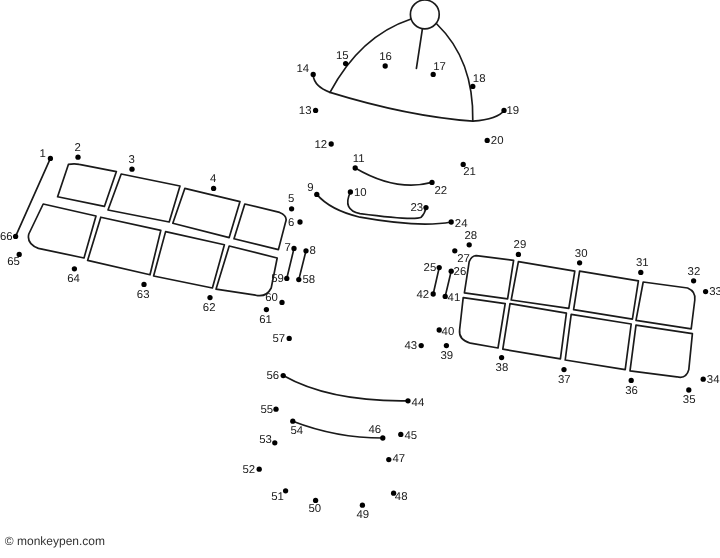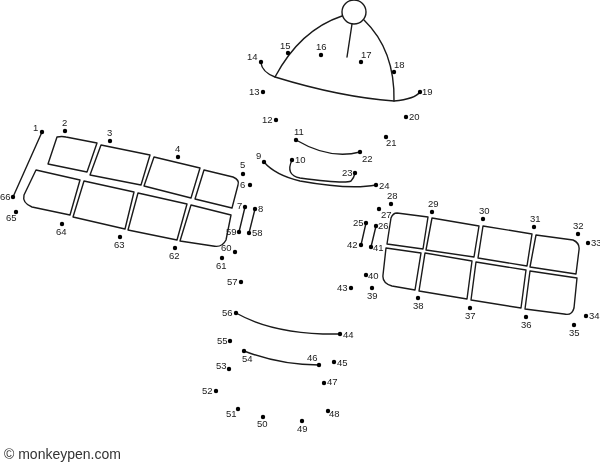--- a/index.html
+++ b/index.html
@@ -1,21 +1,21 @@
 <!DOCTYPE html>
 <html><head>
 <meta charset="utf-8">
 <style>
   html, body { margin:0; padding:0; background:#ffffff; }
   body { width:600px; height:465px; position:relative; overflow:hidden; font-family:"Liberation Sans", sans-serif; }
   #sheet { position:absolute; left:0; top:0; width:600px; height:465px; }
   .num { font-size:9.5px; fill:#1a1a1a; font-family:"Liberation Sans", sans-serif; }
   .dot { fill:#000; }
   .ln { fill:none; stroke:#1a1a1a; stroke-width:1.4; stroke-linecap:round; stroke-linejoin:round; }
-  #credit { position:absolute; left:4px; top:446px; font-size:14px; color:#333; }
+  #credit { position:absolute; left:4px; top:446px; font-size:10px; color:#333; }
 </style>
 </head>
 <body>
 
 <div id="sheet">
   <svg width="600" height="465" viewBox="0 0 600 465">
 
     <g>
       <circle class="ln" cx="354" cy="12" r="12"></circle>
       <path class="ln" d="M342,16 Q300,30 275,77"></path>

